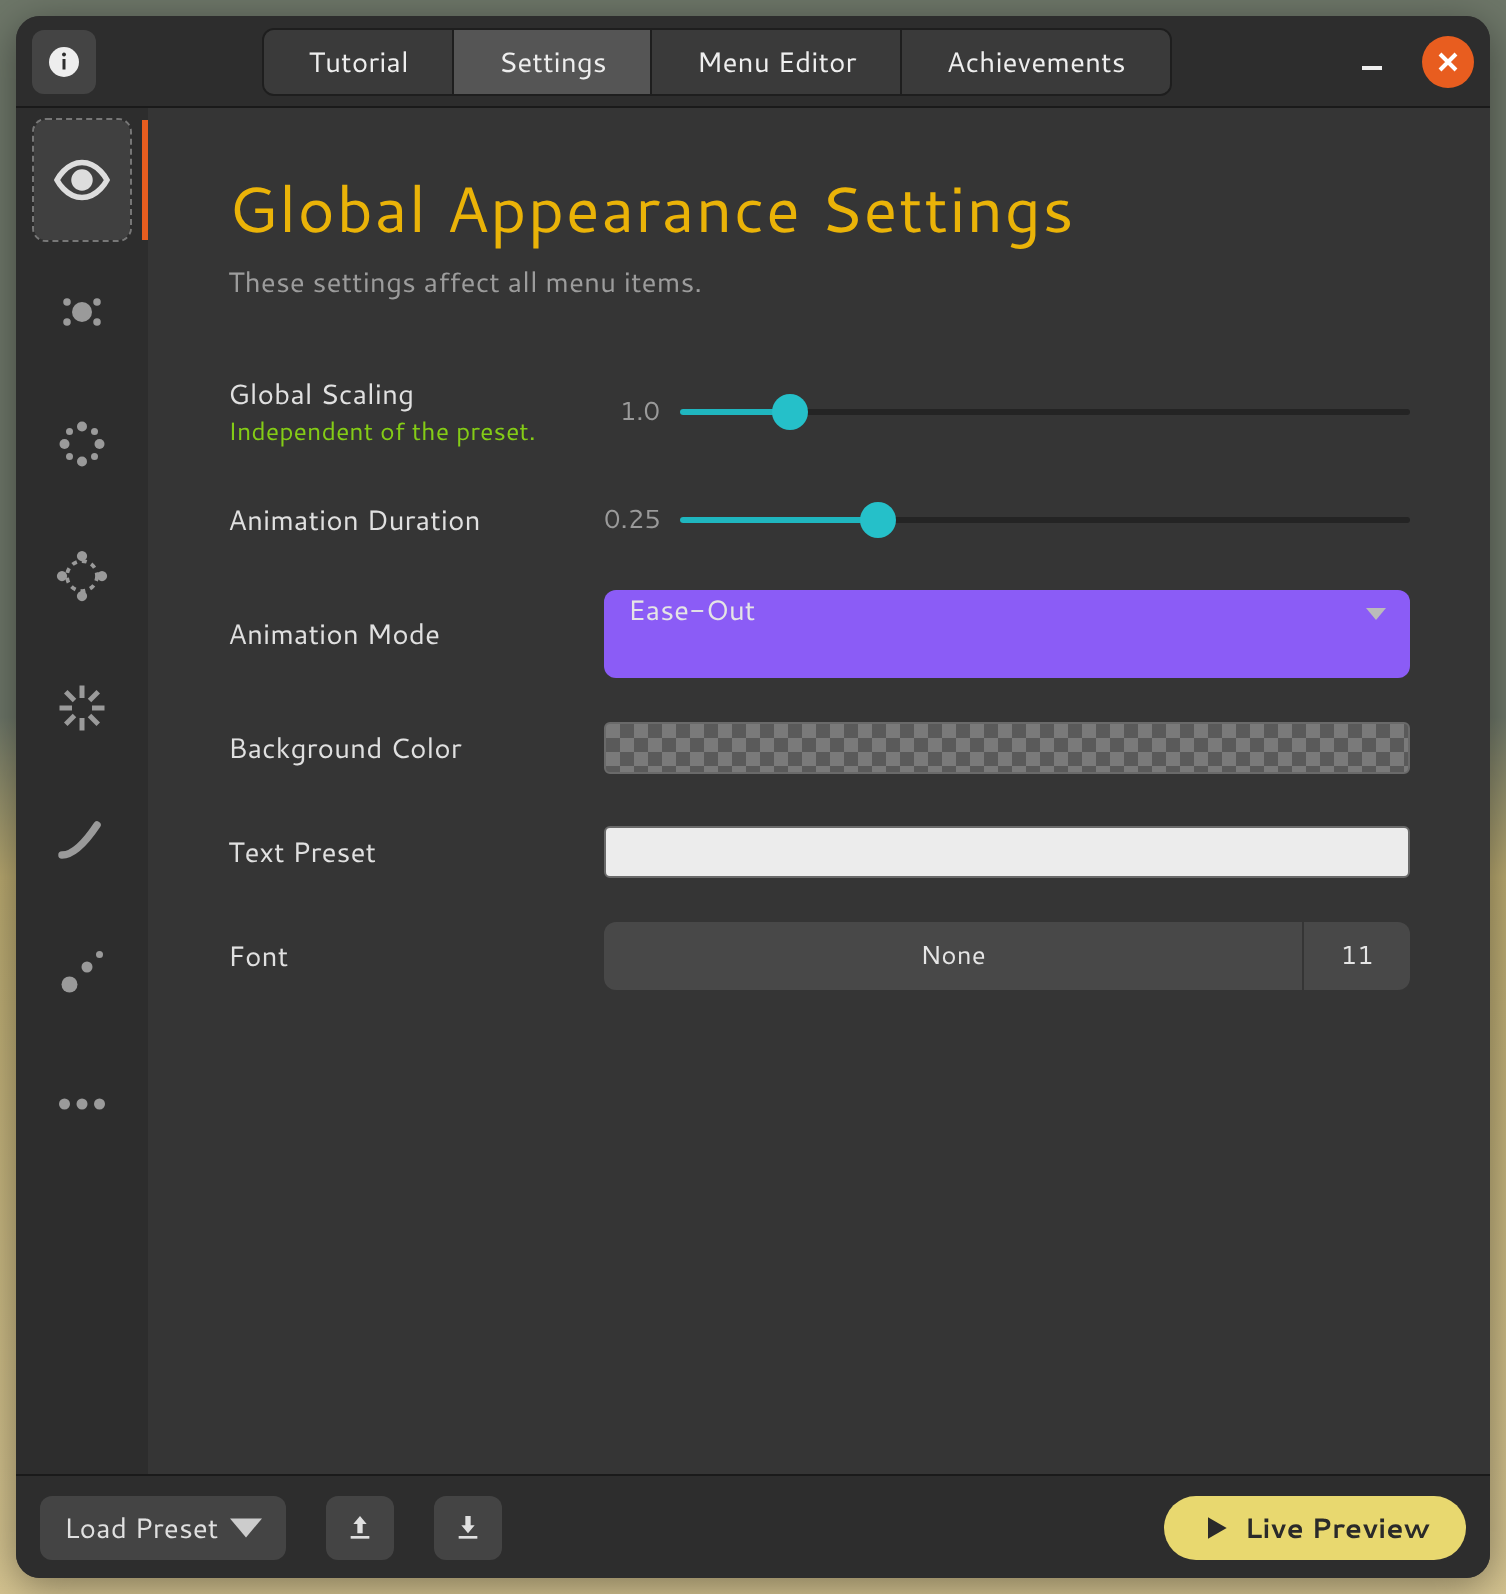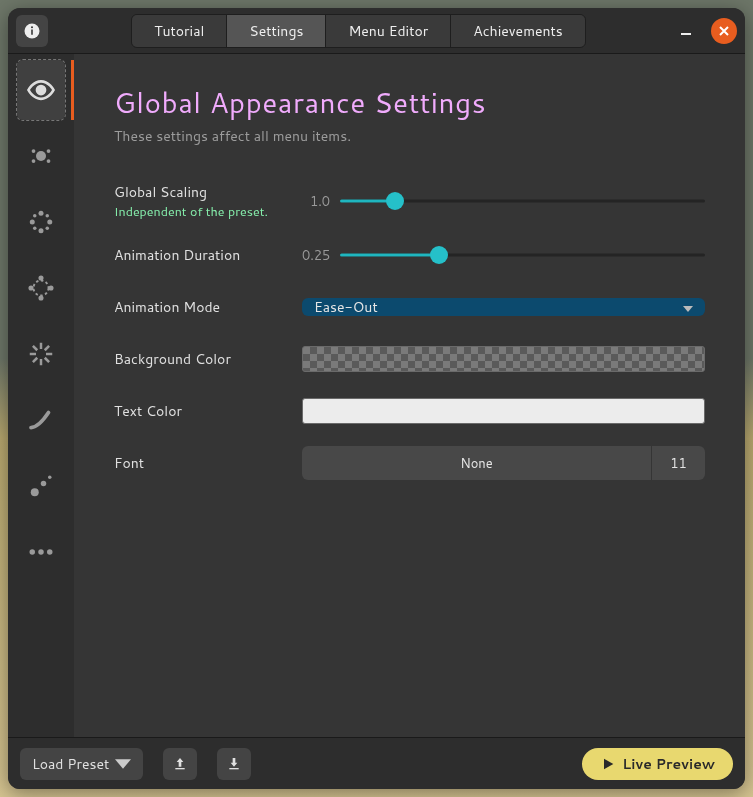--- a/index.html
+++ b/index.html
@@ -111,43 +111,43 @@
   }
   .side-icon { width: 30px; height: 30px; color: #9a9a9a; }
   .side-item.selected .side-icon { color: #ddd; }
   .content {
     flex: 1;
     background: #353535;
     padding: 28px 40px 20px 40px;
     overflow: auto;
   }
   .page-title {
-    font-size: 28px;
+    font-size: 32px;
     font-weight: 300;
-    color: #f0abfc;
+    color: #eab308;
     letter-spacing: 0.5px;
     margin-bottom: 4px;
   }
   .page-sub {
     font-size: 14px;
     color: #9c9c9c;
     margin-bottom: 36px;
   }
   .row {
     display: flex;
     align-items: center;
     margin-bottom: 18px;
     min-height: 34px;
   }
   .label-col {
     width: 188px;
     flex-shrink: 0;
   }
   .label-main { font-size: 14px; color: #e0e0e0; }
-  .label-sub { font-size: 12.5px; color: #86efac; }
+  .label-sub { font-size: 12.5px; color: #84cc16; }
   .ctrl-col {
     flex: 1;
     display: flex;
     align-items: center;
     gap: 10px;
   }
   .slider-val { font-size: 13px; color: #9a9a9a; width: 28px; text-align: right; }
   .slider {
     flex: 1;
     height: 20px;
@@ -172,25 +172,25 @@
   }
   .slider-thumb {
     position: absolute;
     top: 50%; transform: translate(-50%,-50%);
     width: 18px; height: 18px;
     background: #25c0c9;
     border-radius: 50%;
   }
   .dropdown {
     flex: 1;
-    height: 18px;
-    background: #0c4a6e;
+    height: 44px;
+    background: #8b5cf6;
     border-radius: 6px;
     display: flex;
-    align-items: center;
+    align-items: flex-start;
     padding: 0 12px;
     color: #e5e5e5;
     font-size: 14px;
     cursor: pointer;
     position: relative;
   }
   .dropdown .caret {
     position: absolute;
     right: 12px;
     color: #bbb;
@@ -440,21 +440,21 @@
         <div class="label-col">
           <div class="label-main">Background Color</div>
         </div>
         <div class="ctrl-col">
           <div class="color-swatch checker"></div>
         </div>
       </div>
 
       <div class="row">
         <div class="label-col">
-          <div class="label-main">Text Color</div>
+          <div class="label-main">Text Preset</div>
         </div>
         <div class="ctrl-col">
           <div class="color-swatch solid-white"></div>
         </div>
       </div>
 
       <div class="row">
         <div class="label-col">
           <div class="label-main">Font</div>
         </div>

